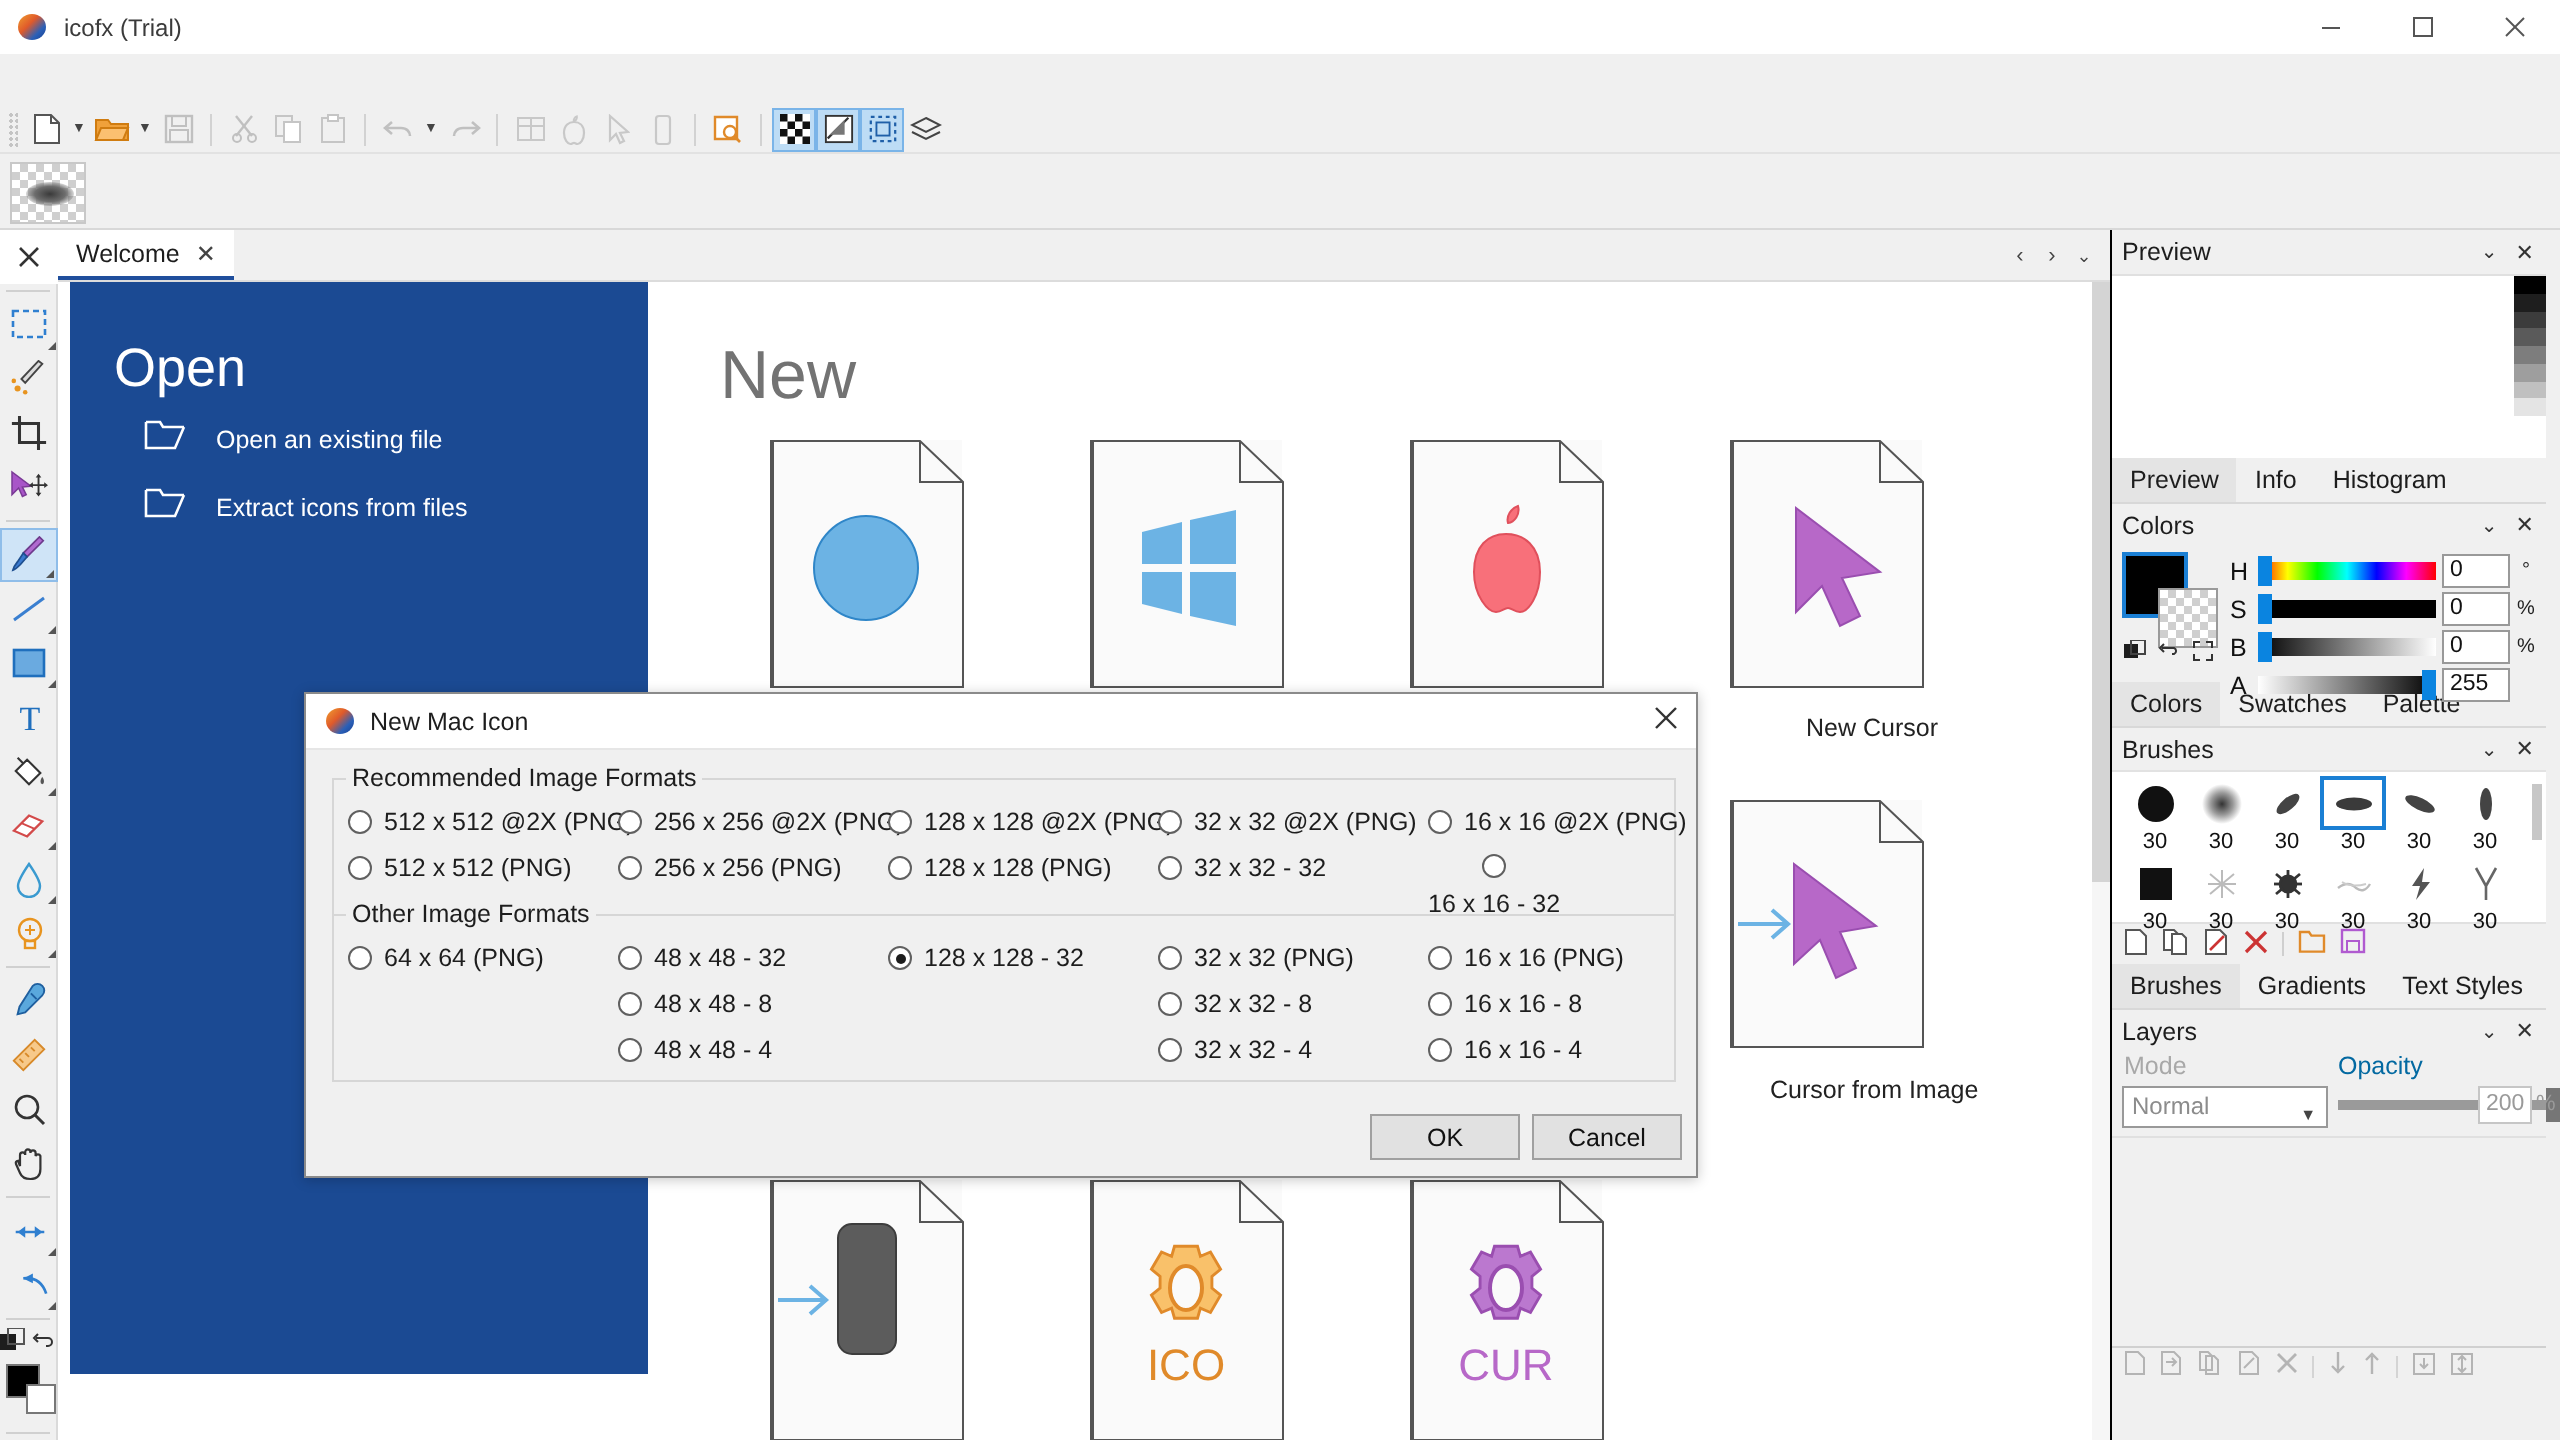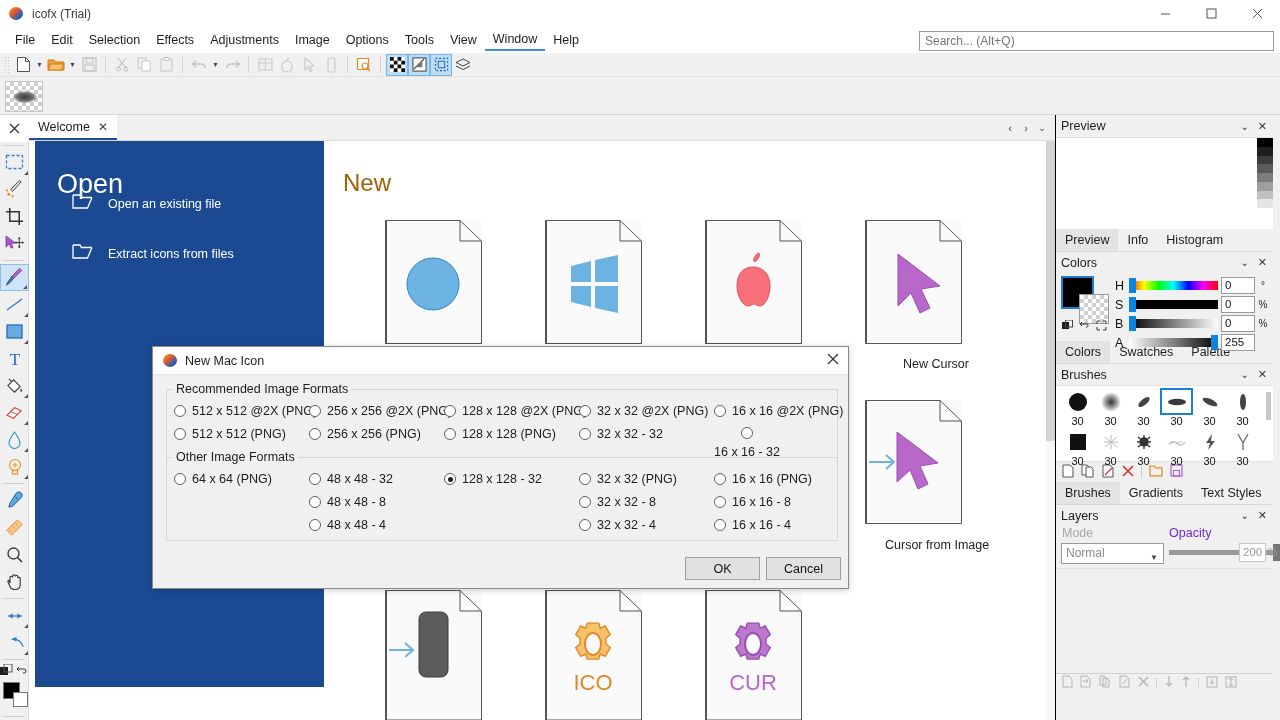--- a/index.html
+++ b/index.html
@@ -124,21 +124,21 @@
     font-size:11px;color:#444; }
 
   
   .welcome { position:absolute; left:29px; top:141px; width:1026px; height:579px; background:#ffffff; overflow:hidden; }
   .open-panel {
     position:absolute; left:6px; top:0; width:289px; height:546px; background:#1b4a93;
   }
   .open-title { position:absolute; left:22px; top:28px; font-size:27px; color:#fff; font-weight:400;}
   .open-row { position:absolute; left:37px; display:flex; align-items:center; gap:15px; }
   .open-row .lbl { font-size:12.5px; color:#fff; }
-  .new-title { position:absolute; left:314px; top:28px; font-size:24px; color:#a16207; }
+  .new-title { position:absolute; left:331px; top:28px; font-size:34px; color:#737373; }
 
   .card {
     position:absolute; width:96px;height:124px; background:#fafafa;
     border:1px solid #555; border-top:none; border-right:none;
   }
   .card-label { position:absolute; font-size:12.5px; color:#222; text-align:left; white-space:nowrap; }
 
   
   .rdock { position:absolute; left:1055px; top:115px; width:218px; height:605px; background:#f0f0f0;
     border-left:1px solid #000000; }
@@ -222,34 +222,20 @@
       </div>
       <div class="win-btn">
         <svg width="11" height="11" viewBox="0 0 11 11">
             <line x1="1" y1="1" x2="10" y2="10" stroke="#555" stroke-width="1"></line>
             <line x1="10" y1="1" x2="1" y2="10" stroke="#555" stroke-width="1"></line>
           </svg>
       </div>
     </div>
   </div>
 
-  <div class="menubar">
-    <div class="menu-item">File</div>
-    <div class="menu-item">Edit</div>
-    <div class="menu-item">Selection</div>
-    <div class="menu-item">Effects</div>
-    <div class="menu-item">Adjustments</div>
-    <div class="menu-item">Image</div>
-    <div class="menu-item">Options</div>
-    <div class="menu-item">Tools</div>
-    <div class="menu-item">View</div>
-    <div class="menu-item active">Window</div>
-    <div class="menu-item">Help</div>
-    <input class="search-box" placeholder="Search... (Alt+Q)" style="">
-  </div>
 
   <div class="toolbar">
     <div class="grip"></div>
     <div class="tb-btn">
       <svg width="15" height="17" viewBox="0 0 15 17">
           <path d="M1.5 1.5h8l4 4v10h-12z" fill="#fff" stroke="#555" stroke-width="1"></path>
           <path d="M9.5 1.5v4h4" fill="none" stroke="#555" stroke-width="1"></path>
         </svg>
     </div>
     <div class="tb-arrow">▼</div>
@@ -560,21 +546,21 @@
       <span>‹</span>
       <span>›</span>
       <span style="font-size:9px;">⌄</span>
     </div>
   </div>
 
   <div class="welcome">
 
     <div class="open-panel">
       <div class="open-title">Open</div>
-      <div class="open-row" style="top:52px;justify-content:flex-end;">
+      <div class="open-row" style="top:68px;justify-content:flex-end;">
         <span>
           <svg width="21" height="18" viewBox="0 0 21 18">
               <path d="M1 2 h7 l1.5 2.5 H20 M1 2 v13 h14.5 L20 4.5" fill="none" stroke="#fff" stroke-width="1.3"></path>
             </svg>
         </span>
         <span class="lbl">Open an existing file</span>
       </div>
       <div class="open-row" style="top:102px;">
         <span>
           <svg width="21" height="18" viewBox="0 0 21 18">
@@ -935,21 +921,21 @@
 
     <div class="panel-head" style="border-top:1px solid #d8d8d8;">
       <span>Layers</span>
       <span class="ctl">
         <span style="font-size:10px;">⌄</span>
         <span>✕</span>
       </span>
     </div>
     <div style="position:relative;height:42px;">
       <span style="position:absolute;left:6px;top:0;font-size:12.5px;color:#a8a8a8;">Mode</span>
-      <span style="position:absolute;left:113px;top:0;font-size:12.5px;color:#6d28d9;text-align:center;">Opacity</span>
+      <span style="position:absolute;left:113px;top:0;font-size:12.5px;color:#0369a1;text-align:center;">Opacity</span>
       <div class="combo" style="left:5px;top:17px;width:103px;color:#8c8c8c;">
         <span>Normal</span>
         <span class="cv">▼</span>
       </div>
       <div style="position:absolute;left:113px;top:24px;width:113px;height:5px;background:#9a9a9a;">
         <div style="position:absolute;left:104px;top:-6px;width:8px;height:17px;background:#767676;"></div>
       </div>
       <div style="position:absolute;left:183px;top:17px;width:27px;height:19px;border:1px solid #c6c6c6;background:#fff;font-size:11.5px;line-height:17px;padding-left:3px;color:#9a9a9a;">200</div>
       <span style="position:absolute;left:212px;top:20px;font-size:11px;color:#9a9a9a;">%</span>
     </div>

